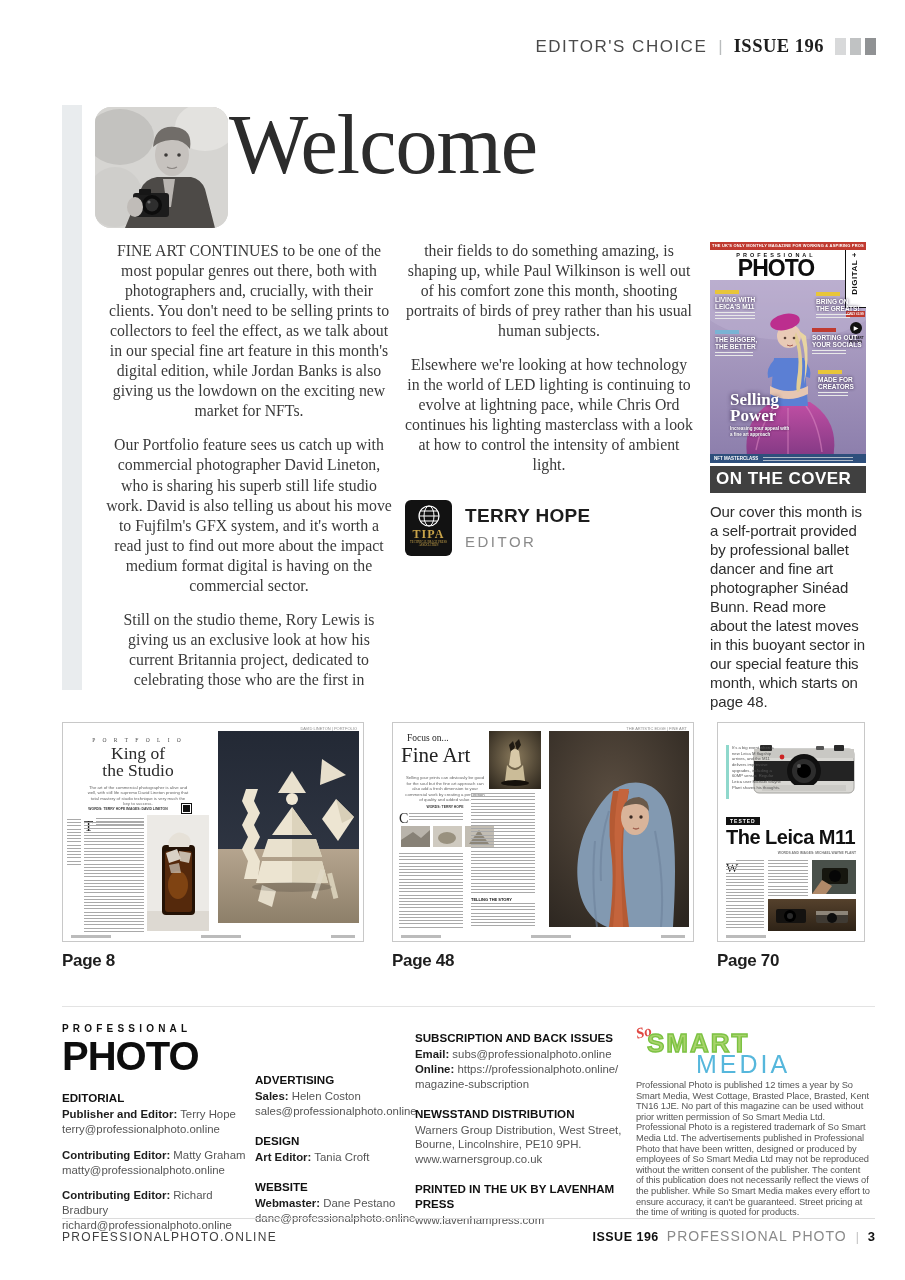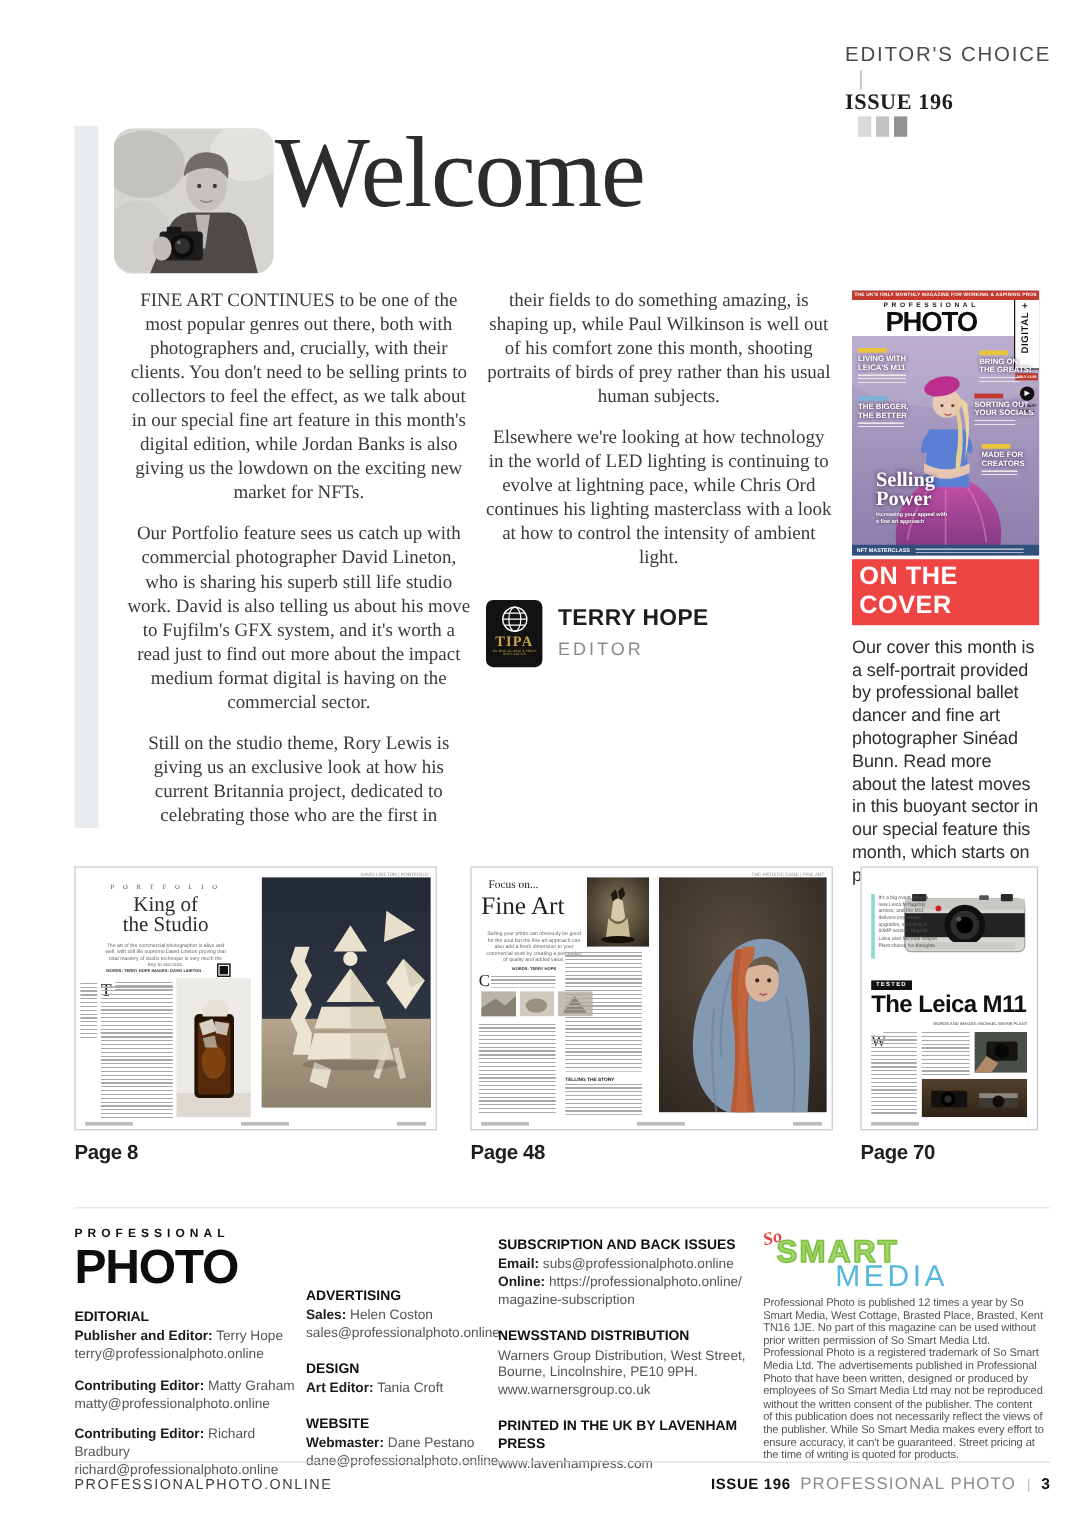--- a/index.html
+++ b/index.html
@@ -1,20 +1,20 @@
 <!DOCTYPE html>
 <html><head>
 <meta charset="utf-8">
 <style>
   html,body{margin:0;padding:0;background:#fff;}
   .page{position:relative;width:905px;height:1280px;background:#fff;overflow:hidden;
         font-family:"Liberation Sans",sans-serif;}
 
   
-  .topbar{position:absolute;top:36px;right:29px;display:flex;flex-direction:column;}
+  .topbar{position:absolute;top:36px;right:29px;display:flex;align-items:center;}
   .tb-section{font-size:17px;color:#4a4a4a;letter-spacing:1.5px;}
   .tb-div{margin:0 11px;color:#b9bcbd;font-size:17px;}
   .tb-issue{font-family:"Liberation Serif",serif;font-weight:bold;font-size:18.5px;color:#1e1e1e;letter-spacing:.5px;}
   .tb-squares{display:flex;gap:4px;margin-left:11px;}
   .sq{width:11px;height:17px;}
   .sq1{background:#d8d9da}.sq2{background:#c0c2c3}.sq3{background:#909294}
 
   
   .leftbar{position:absolute;left:62px;top:105px;width:20px;height:585px;background:#e9ecee;}
   .portrait{position:absolute;left:95px;top:107px;width:133px;height:121px;border-radius:16px;overflow:hidden;background:#d8d8d6;}
@@ -60,21 +60,21 @@
   .cl .tag{display:block;width:24px;height:4px;background:#e8c53a;margin-bottom:1.5px;}
   .cl .tl{margin-top:1.5px;}
   .cl-r{text-align:left;}
   .cv-feature{position:absolute;left:6px;top:150px;width:62px;color:#fff;margin-left:14px;}
   .cv-feature-title{font-family:"Liberation Serif",serif;font-weight:bold;font-size:17px;line-height:.95;
       text-shadow:0 0 4px rgba(35,20,55,.95);}
   .cv-feature-sub{font-size:4.5px;font-weight:bold;margin-top:2px;line-height:1.3;text-shadow:0 0 2px rgba(35,20,55,.9);}
   .cv-bottom{position:absolute;bottom:0;left:0;right:0;height:9px;background:#2e4f7c;color:#fff;
              font-size:4.5px;font-weight:bold;line-height:9px;padding-left:4px;white-space:nowrap;overflow:hidden;}
   .cv-bottom .tl{display:inline-block;vertical-align:middle;width:90px;height:4px;margin-left:3px;opacity:.7;}
-  .otc{margin-top:3px;background:#ef4444;color:#fff;font-weight:bold;font-size:21px;
+  .otc{margin-top:3px;background:#404040;color:#fff;font-weight:bold;font-size:17px;
        letter-spacing:.5px;padding:3px 6px 4px;}
   .otc-desc{margin-top:9px;font-size:15px;line-height:1.27;color:#2e2e2e;letter-spacing:-.1px;}
 
   
   .preview{position:absolute;top:722px;}
   .pv1{left:62px;width:302px}.pv2{left:392px;width:302px}.pv3{left:717px;width:148px}
   .spread{position:relative;height:220px;border:1px solid #c8c8c8;background:#fff;overflow:hidden;box-sizing:border-box;}
   .plabel{margin-top:9px;font-weight:bold;font-size:17px;color:#1e1e1e;letter-spacing:-.3px;}
   .tl{background:repeating-linear-gradient(to bottom,#a9a9a9 0px,#a9a9a9 1px,transparent 1px,transparent 3.2px);}
   .tlw{background:repeating-linear-gradient(to bottom,#e8e8e8 0px,#e8e8e8 1px,transparent 1px,transparent 3.2px);}

